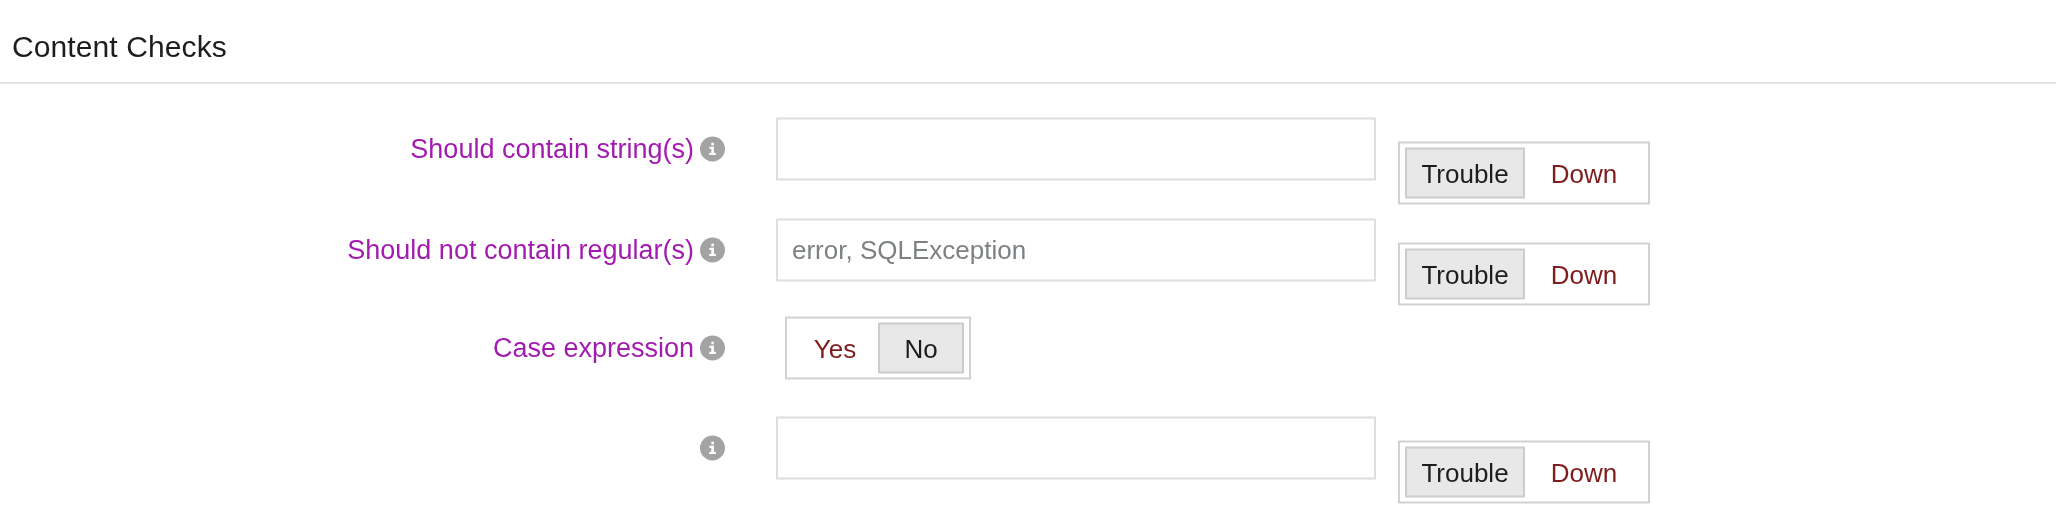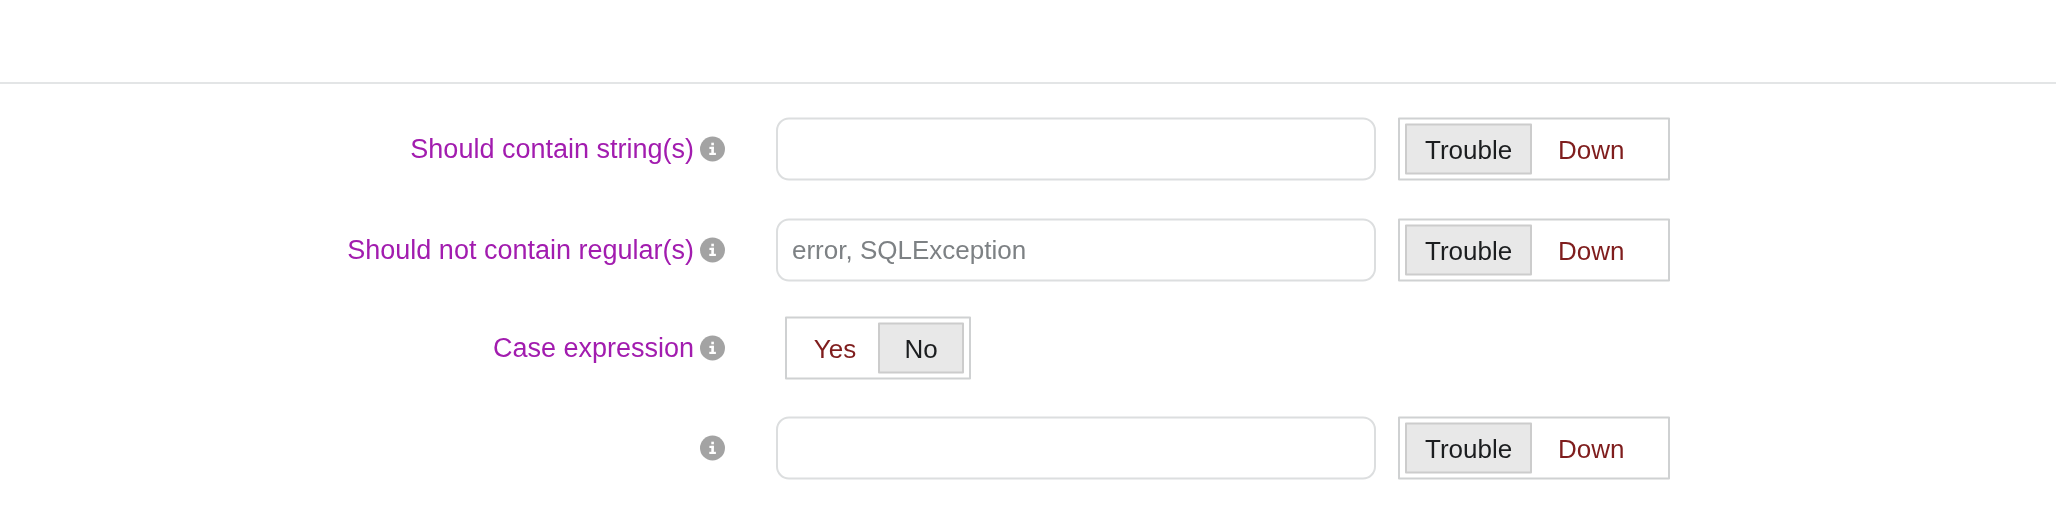--- a/index.html
+++ b/index.html
@@ -104,21 +104,21 @@
 
   
   .row-input {
     position: absolute;
     left: 776px;
     top: 50%;
     transform: translateY(-50%);
     width: 600px;
     height: 63px;
     border: 2px solid #dcdedf;
-    border-radius: 13px;
+    border-radius: 1px;
     background: #ffffff;
     font-family: "Liberation Sans", sans-serif;
     font-size: 26px;
     color: #1b1d1f;
     padding: 0 14px;
     outline: none;
   }
   .row-input::placeholder {
     color: #7d8184;
     opacity: 1;
@@ -133,21 +133,22 @@
     border: 2px solid #cfd1d2;
     border-radius: 1px;
     background: #ffffff;
     display: flex;
     align-items: center;
     padding: 5px;
   }
 
   .btn-group.severity {
     left: 1398px;
-    width: 272px;
+    width: 252px;
+    margin-top: 24px;
   }
 
   .btn-group.yesno {
     left: 776px;
     width: 186px;
     margin-left: 9px;
   }
 
   .seg-btn {
     height: 51px;
@@ -174,20 +175,21 @@
     border: 2px solid #cccccc;
     color: #1b1d1f;
   }
 </style>
 </head>
 <body>
 
 <div class="panel">
 
   <div class="panel-header">
+    <div class="panel-title">Content Checks</div>
     <div class="panel-divider"></div>
   </div>
 
   <div class="form-body">
 
     <div class="form-row row-0">
       <div class="row-label">Should contain string(s)</div>
       <span class="info-icon">
         <svg width="25" height="25" viewBox="0 0 25 25" aria-hidden="true">
           <rect x="11.3" y="6.2" width="2.6" height="2.6" fill="#ffffff"></rect>

